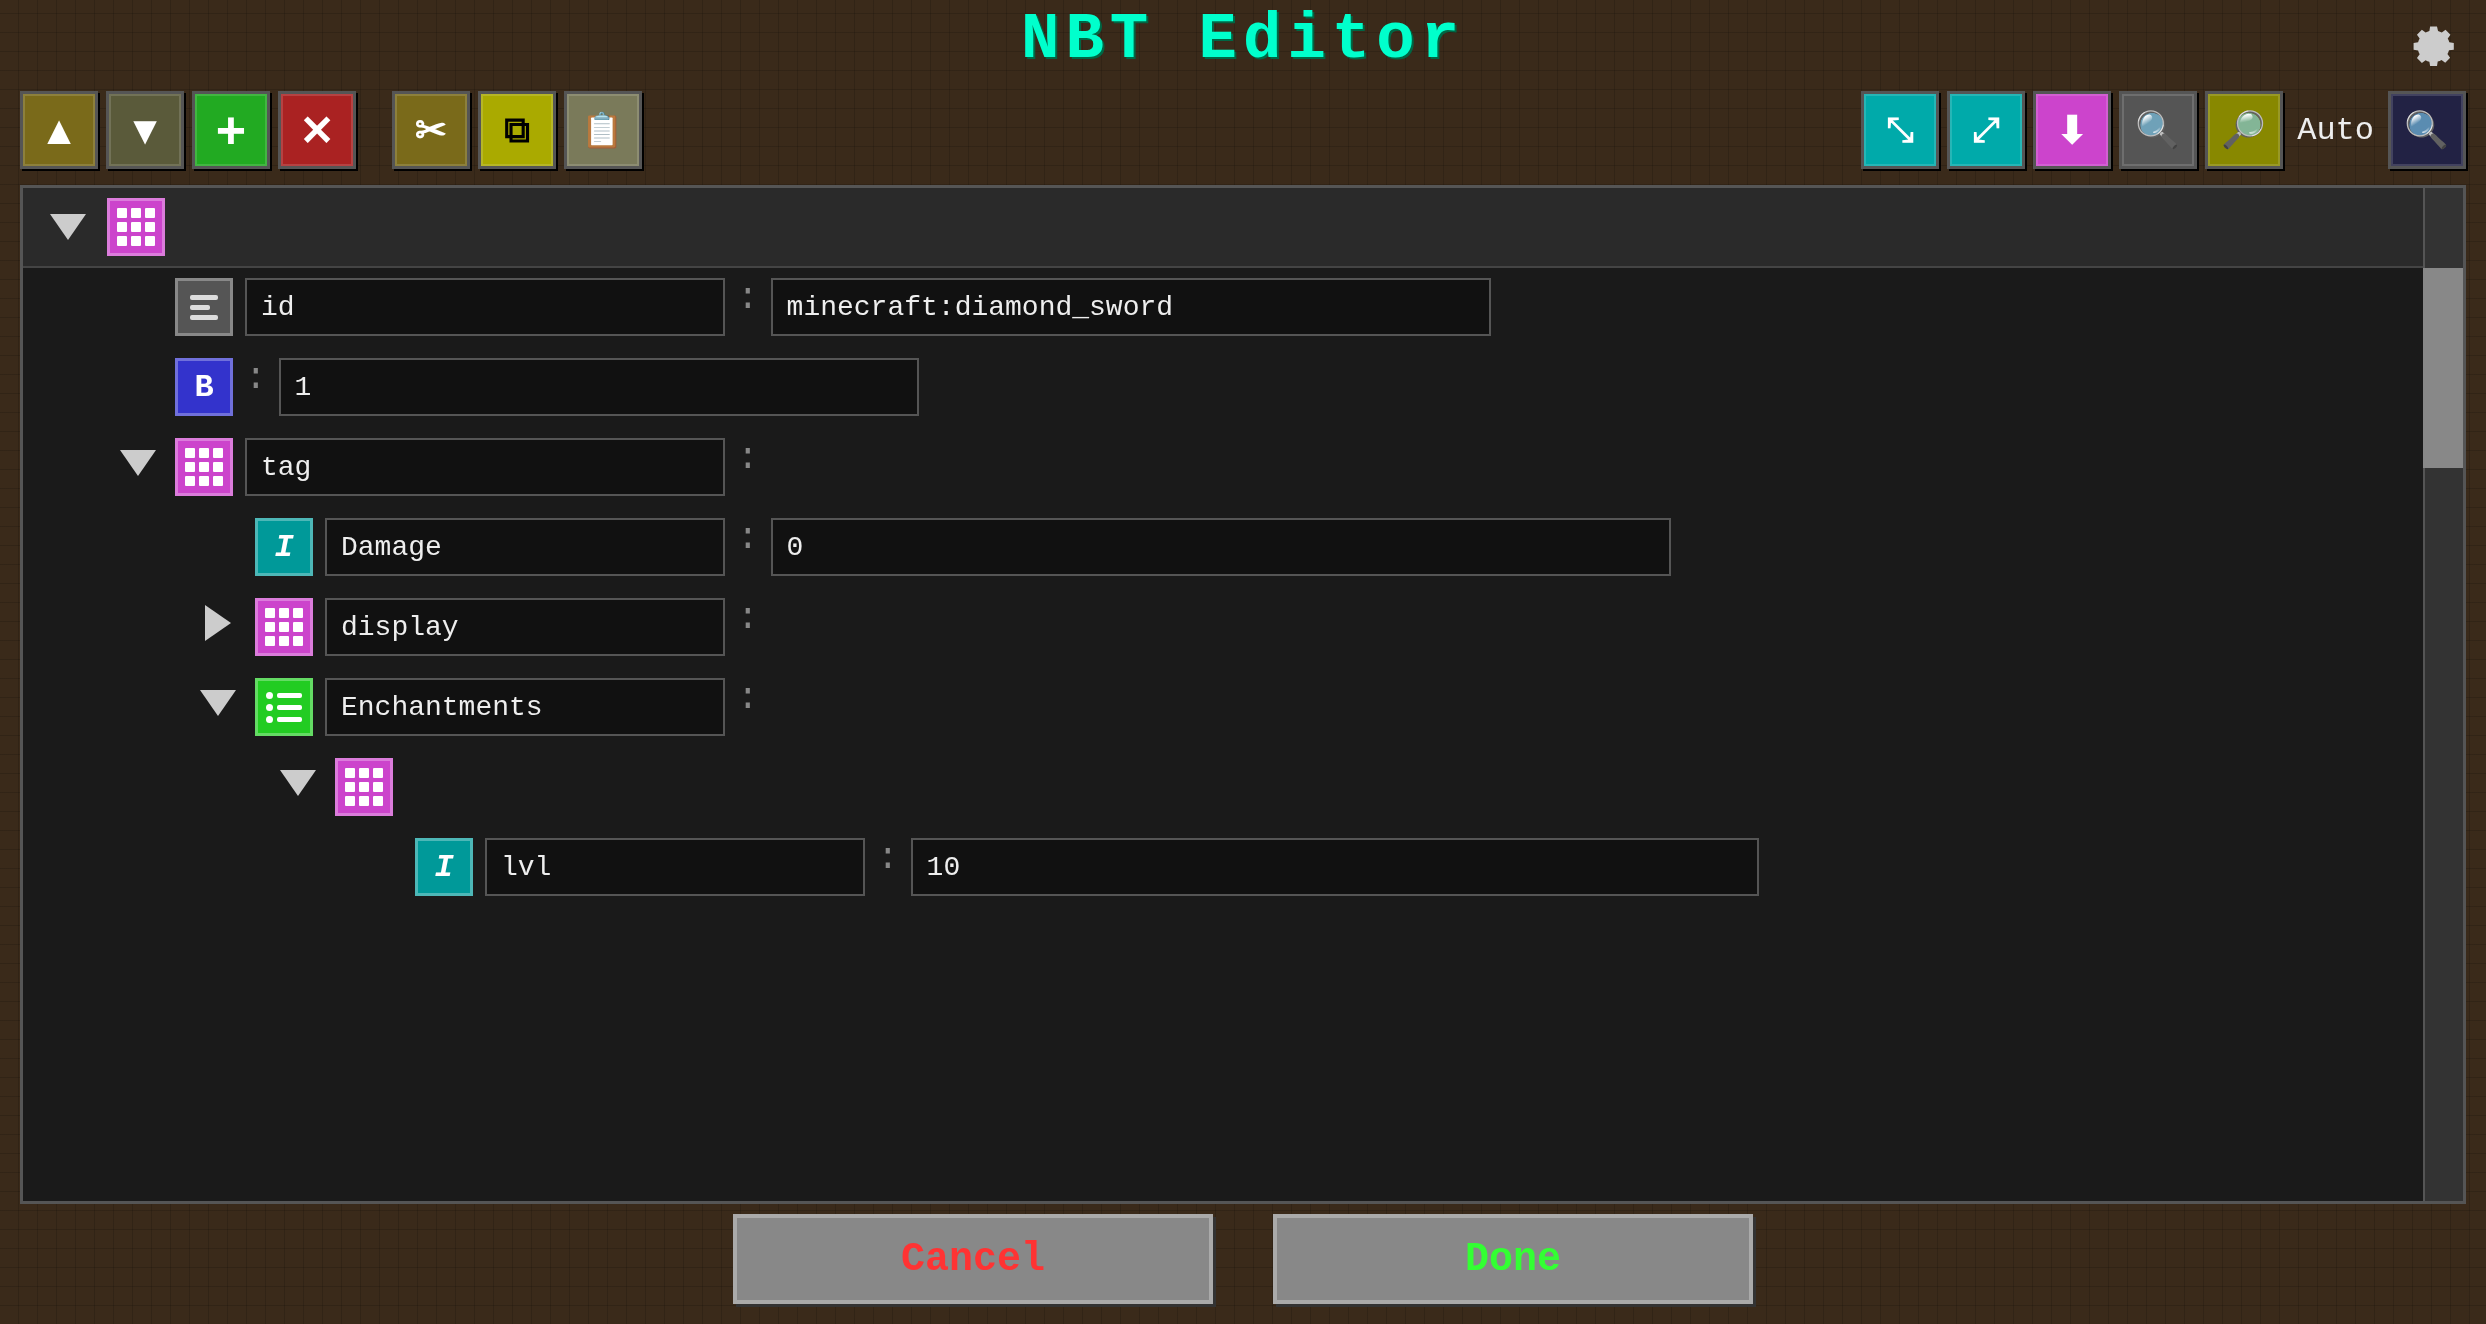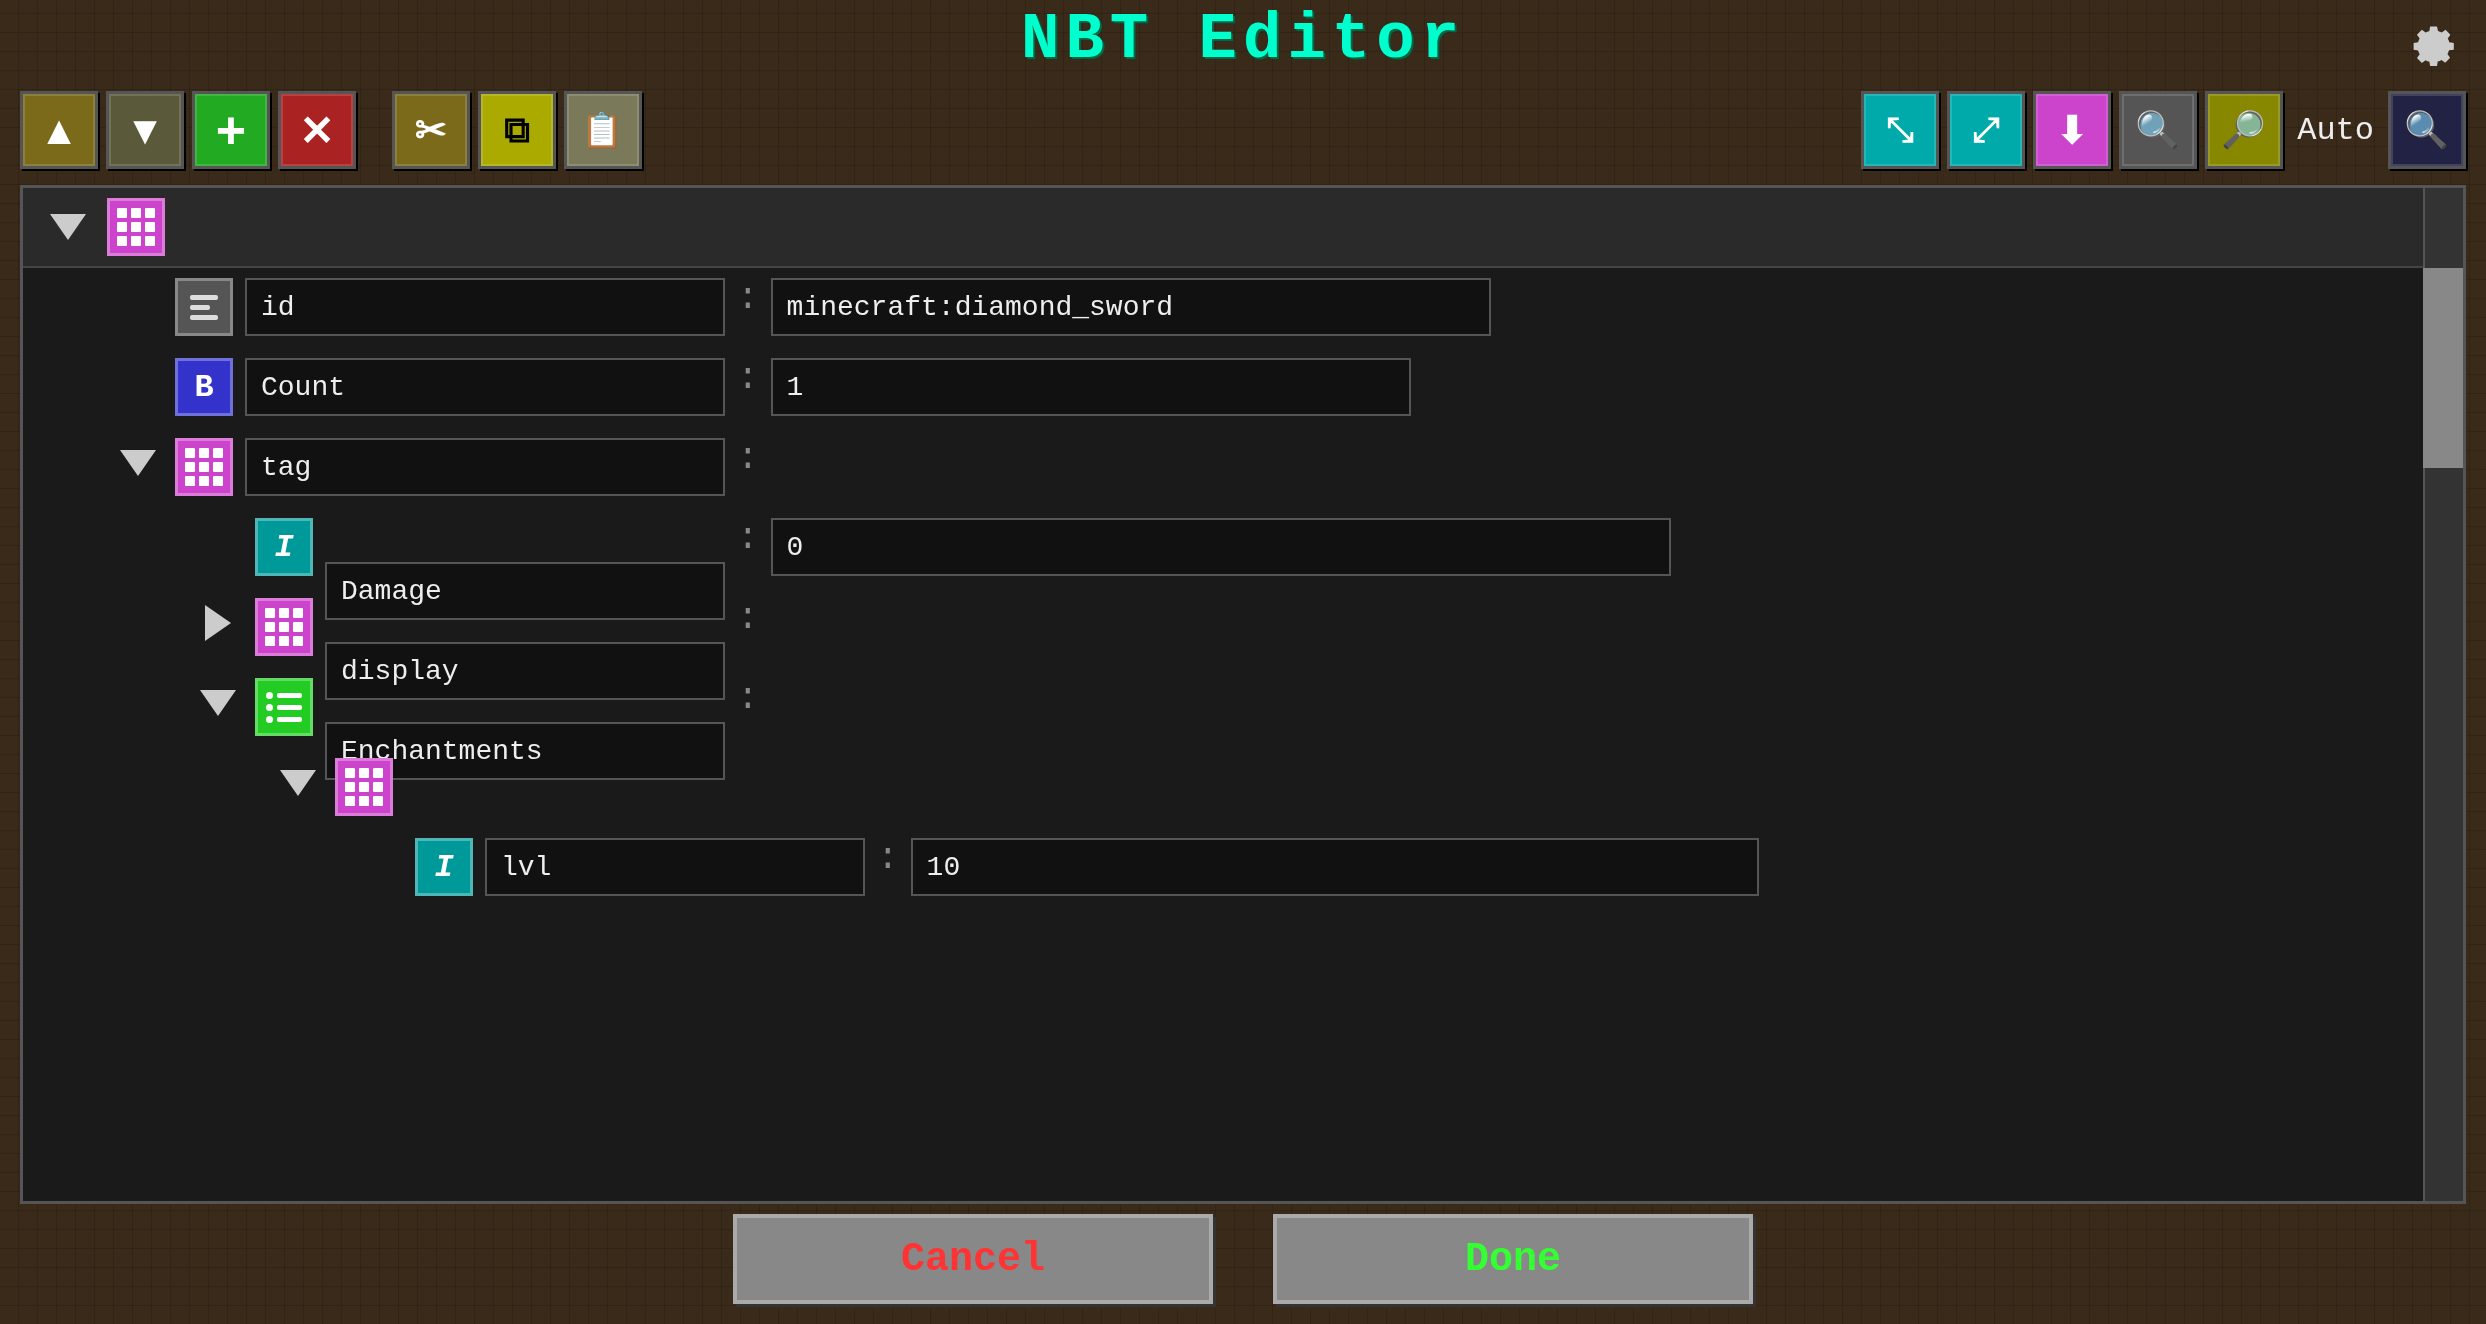--- a/index.html
+++ b/index.html
@@ -244,21 +244,21 @@
       background: #111;
       border: 2px solid #555;
       color: #eee;
       font-family: 'Courier New', Courier, monospace;
       font-size: 28px;
       padding: 8px 14px;
       height: 58px;
     }
 
     .field-name-wide { width: 480px; }
-    .field-name-medium { width: 400px; margin-top: 44px; }
+    .field-name-medium { width: 400px; }
 
     .field-separator {
       color: #888;
       font-size: 36px;
       flex-shrink: 0;
     }
 
     .field-value {
       background: #111;
       border: 2px solid #555;
@@ -459,21 +459,20 @@
         </div>
       </div>
       <input class="field-name field-name-wide" type="text" value="id" style="">
       <span class="field-separator">:</span>
       <input class="field-value field-value-wide" type="text" value="minecraft:diamond_sword" style="">
     </div>
 
     <div class="tree-row tree-row-indent1">
       <div class="arrow-spacer"></div>
       <div class="tag-icon tag-byte" style="font-size:32px;font-weight:bold;">B</div>
-      <input class="field-name field-name-wide" type="text" value="Count" style="">
       <span class="field-separator">:</span>
       <input class="field-value field-value-medium" type="text" value="1" style="">
     </div>
 
     <div class="tree-row tree-row-indent1">
       <div class="arrow-down"></div>
       <div class="tag-icon tag-compound">
         <div class="icon-grid-dots">
           <span></span>
             <span></span>

